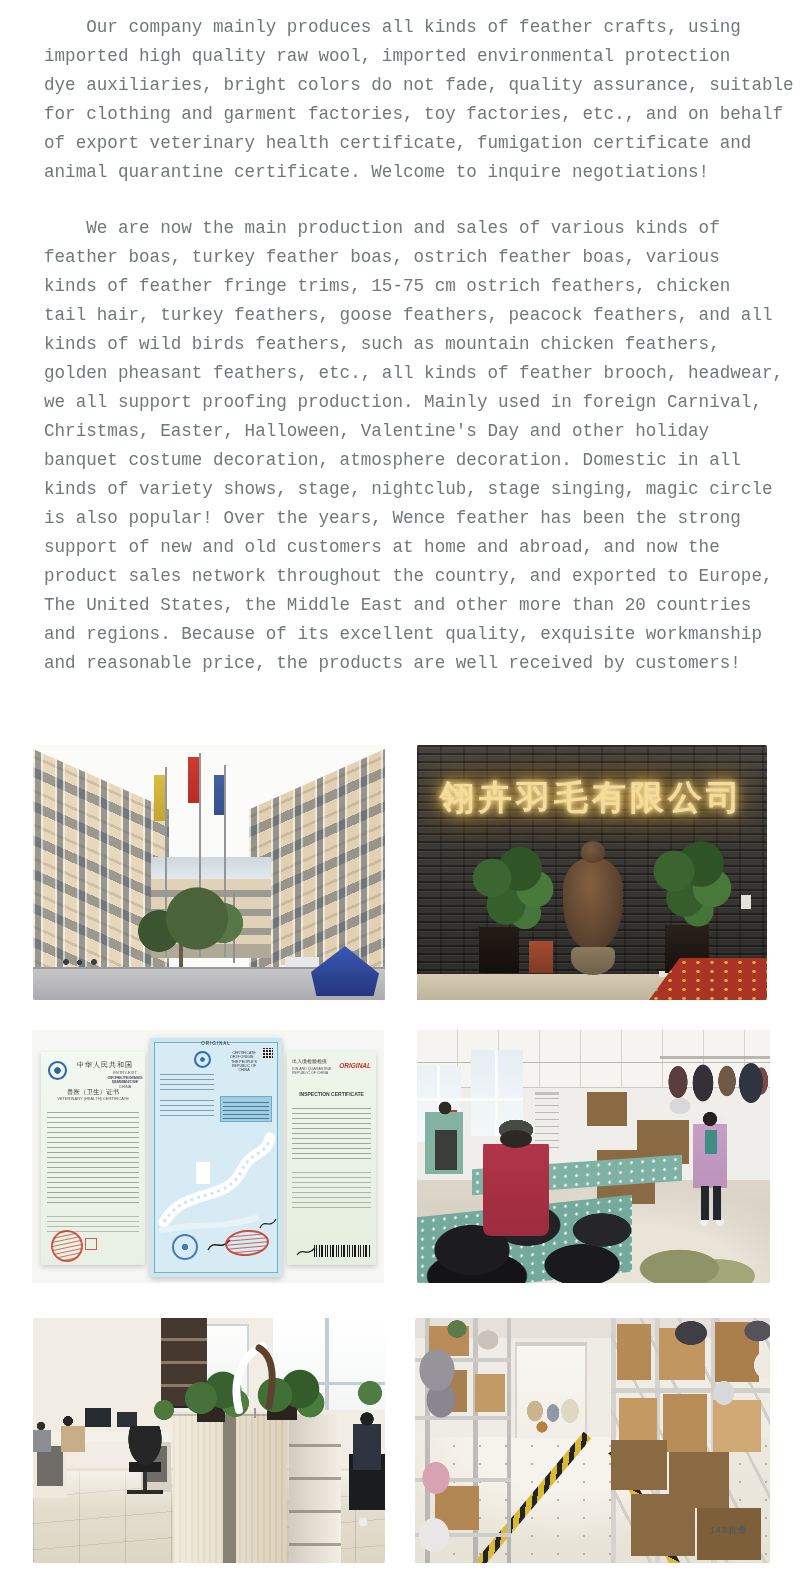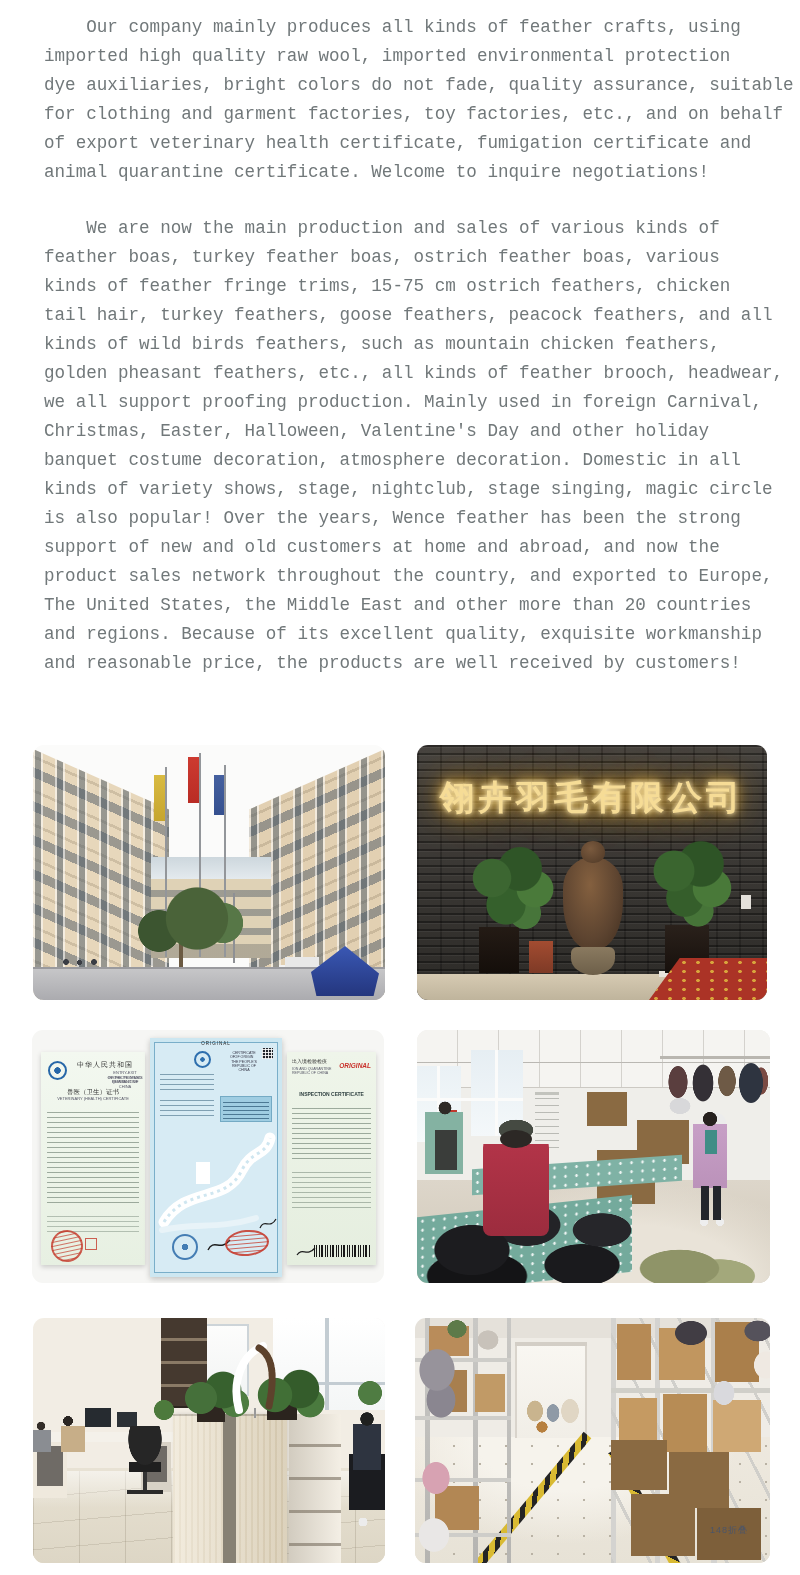--- a/index.html
+++ b/index.html
@@ -6,21 +6,21 @@
   .page{position:relative;width:800px;height:1575px;background:#fff;overflow:hidden;
         font-family:"Liberation Sans",sans-serif;}
   
   .intro{padding:13px 6px 0 44px;}
   .para{margin:0;white-space:pre-wrap;
         font-family:"Liberation Mono",monospace;
         font-size:17.6px;line-height:29px;color:#71787a;}
   .para + .para{margin-top:27px;}
   
   figure{margin:0;}
-  .photo{position:absolute;overflow:hidden;border-radius:11px;}
+  .photo{position:absolute;overflow:hidden;border-radius:2px;}
   .photo *{position:absolute;}
   #ph-building{left:33px;top:745px;width:352px;height:255px;background:#fbfbfa;}
   #ph-sign{left:417px;top:745px;width:350px;height:255px;background:#3a3734;
     background-image:
       repeating-linear-gradient(180deg,rgba(0,0,0,.38) 0 2px,rgba(255,255,255,.05) 2px 3px,rgba(0,0,0,0) 3px 8px),
       repeating-linear-gradient(90deg,rgba(0,0,0,.22) 0 2px,rgba(0,0,0,0) 2px 23px),
       linear-gradient(180deg,#474440,#2c2a27);}
   #ph-certs{left:32px;top:1030px;width:352px;height:253px;background:#f6f6f4;}
   #ph-factory{left:417px;top:1030px;width:353px;height:253px;background:#efeeea;}
   #ph-office{left:33px;top:1318px;width:352px;height:245px;

